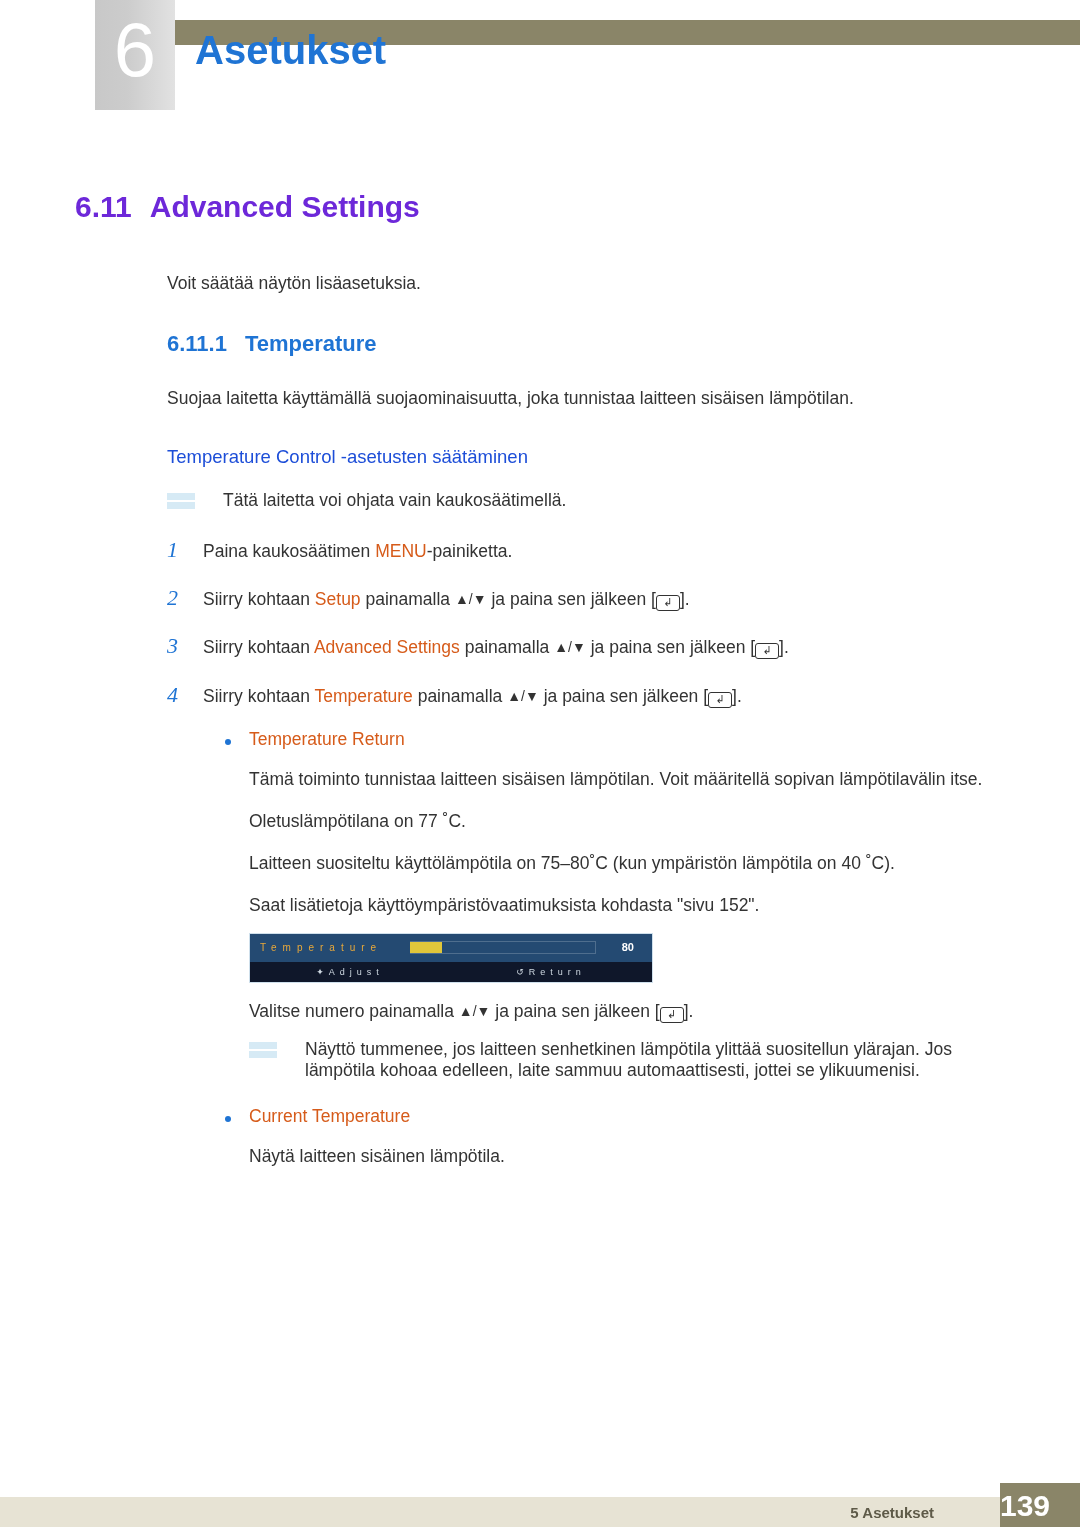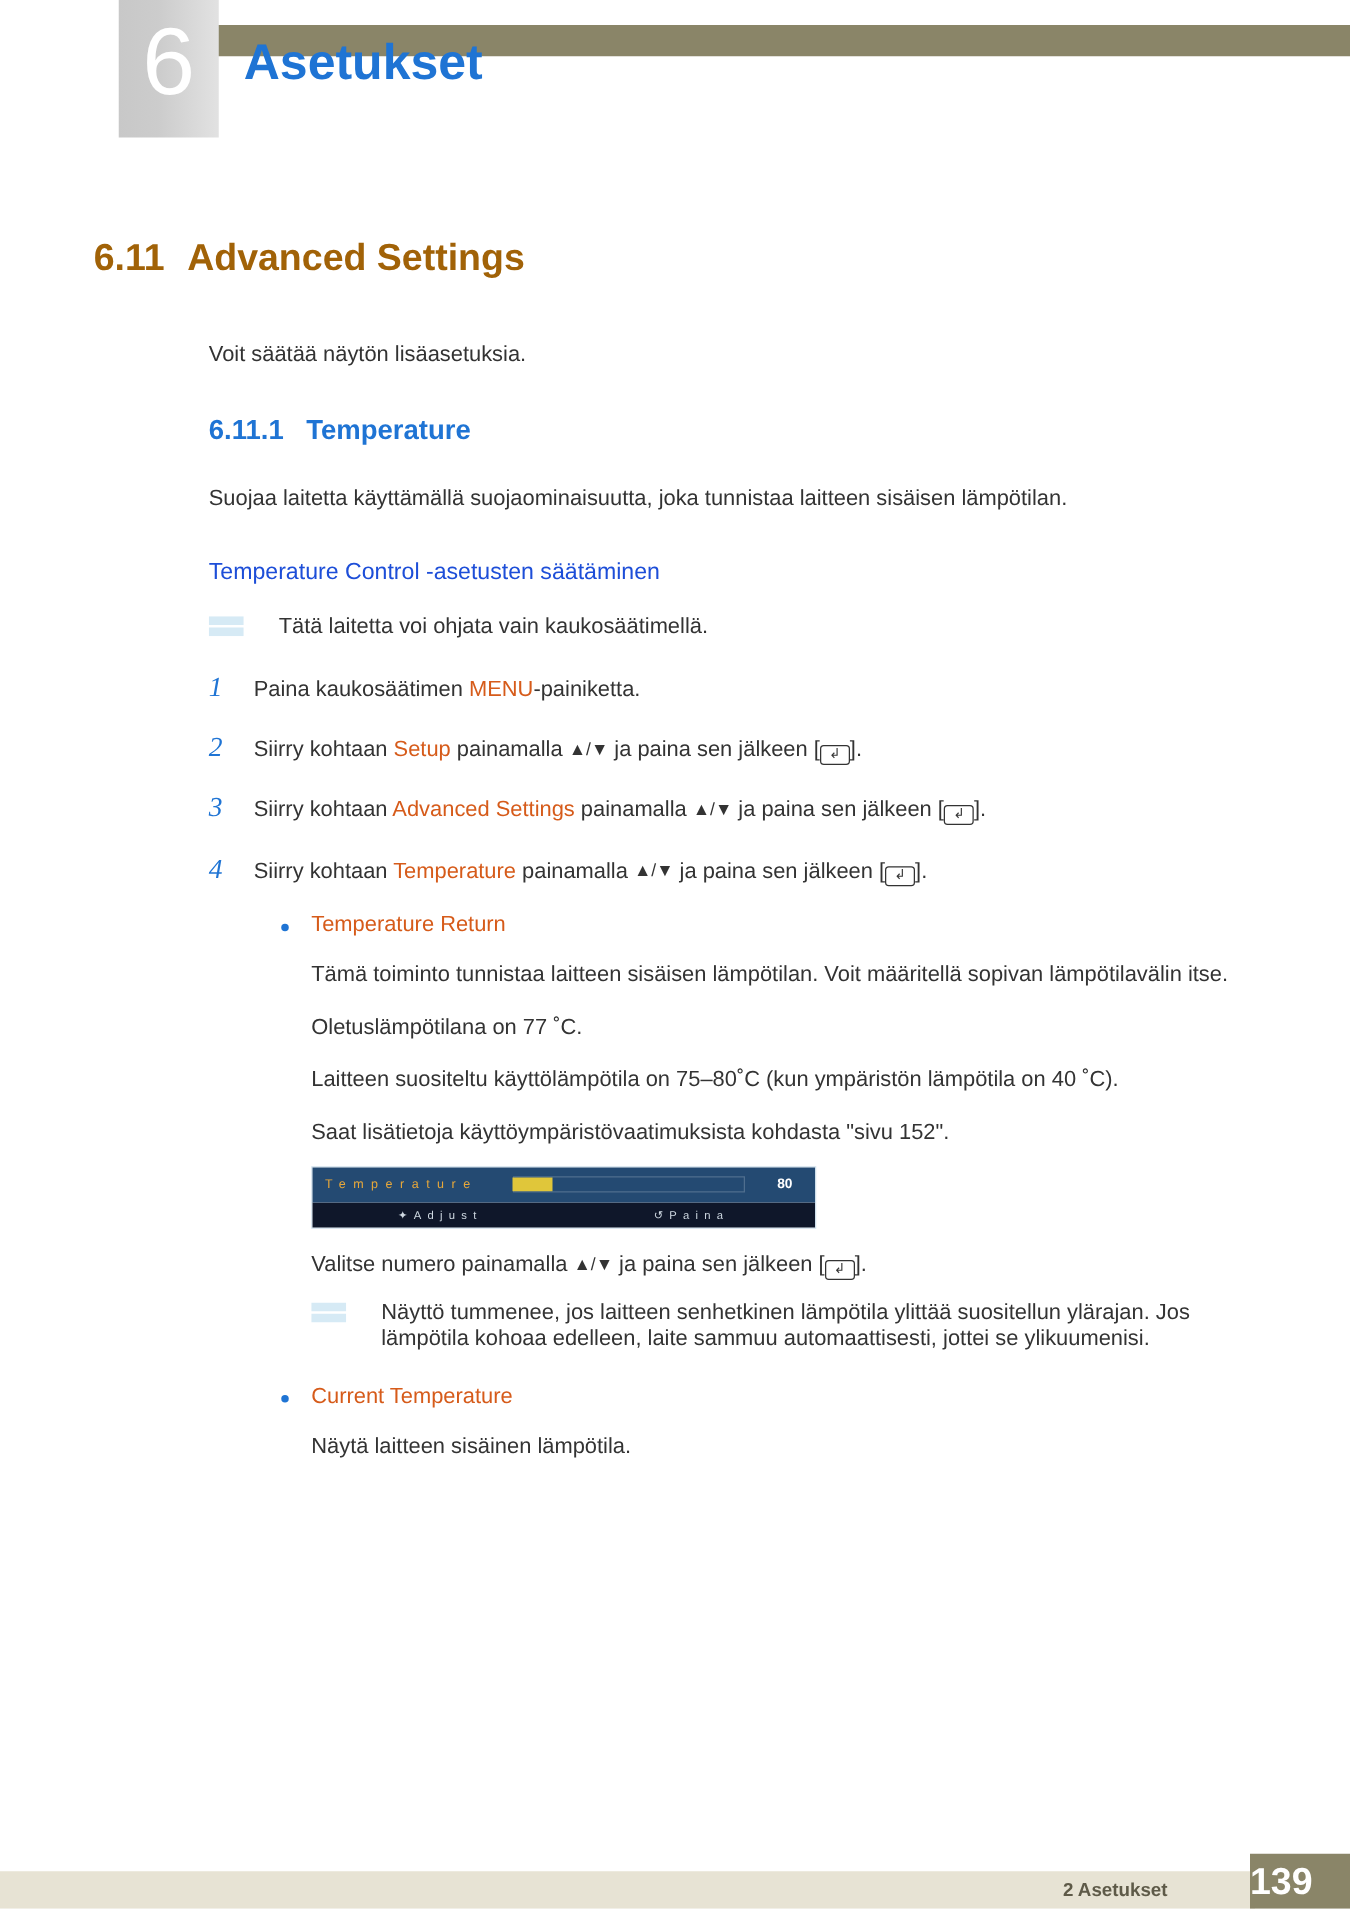--- a/index.html
+++ b/index.html
@@ -37,21 +37,21 @@
     color: #1f74d4;
     font-weight: bold;
   }
   .content {
     position: absolute;
     top: 190px;
     left: 75px;
     right: 80px;
   }
   .section-heading {
-    color: #a16207;
+    color: #6d28d9;
     font-size: 30px;
     font-weight: bold;
     margin-bottom: 46px;
   }
   .section-heading .num { margin-right: 18px; }
   .para { margin-left: 92px; line-height: 1.55; margin-bottom: 34px; }
   .sub-heading {
     color: #1f74d4;
     font-size: 22px;
     font-weight: bold;
@@ -277,21 +277,21 @@
 
     <div class="osd">
       <div class="osd-main">
         <span>Temperature</span>
         <span class="osd-bar"></span>
         <span class="osd-fill"></span>
         <span class="osd-val">80</span>
       </div>
       <div class="osd-footer">
         <span>✦<span>Adjust</span></span>
-        <span>↺<span>Paina</span></span>
+        <span>↺<span>Return</span></span>
       </div>
     </div>
 
     <div class="bullet-text">
       <span>Valitse numero painamalla </span><span class="arrows">▲/▼</span><span> ja paina sen jälkeen [</span><span class="enter-icon">↲</span><span>].</span>
     </div>
 
     <div class="note-row" style="margin-left:24px;">
       <span class="note-icon">
         <svg viewBox="0 0 28 16">
@@ -306,15 +306,15 @@
       <span class="bullet-dot"></span>
       <span class="bullet-title">Current Temperature</span>
     </div>
     <div class="bullet-text">Näytä laitteen sisäinen lämpötila.</div>
   </div>
 
 </div>
 
 <div class="footer">
   <div class="footer-band"></div>
-  <div class="footer-text">2 Asetukset</div>
+  <div class="footer-text">5 Asetukset</div>
   <div class="page-box">139</div>
 </div>
 
 </body></html>

